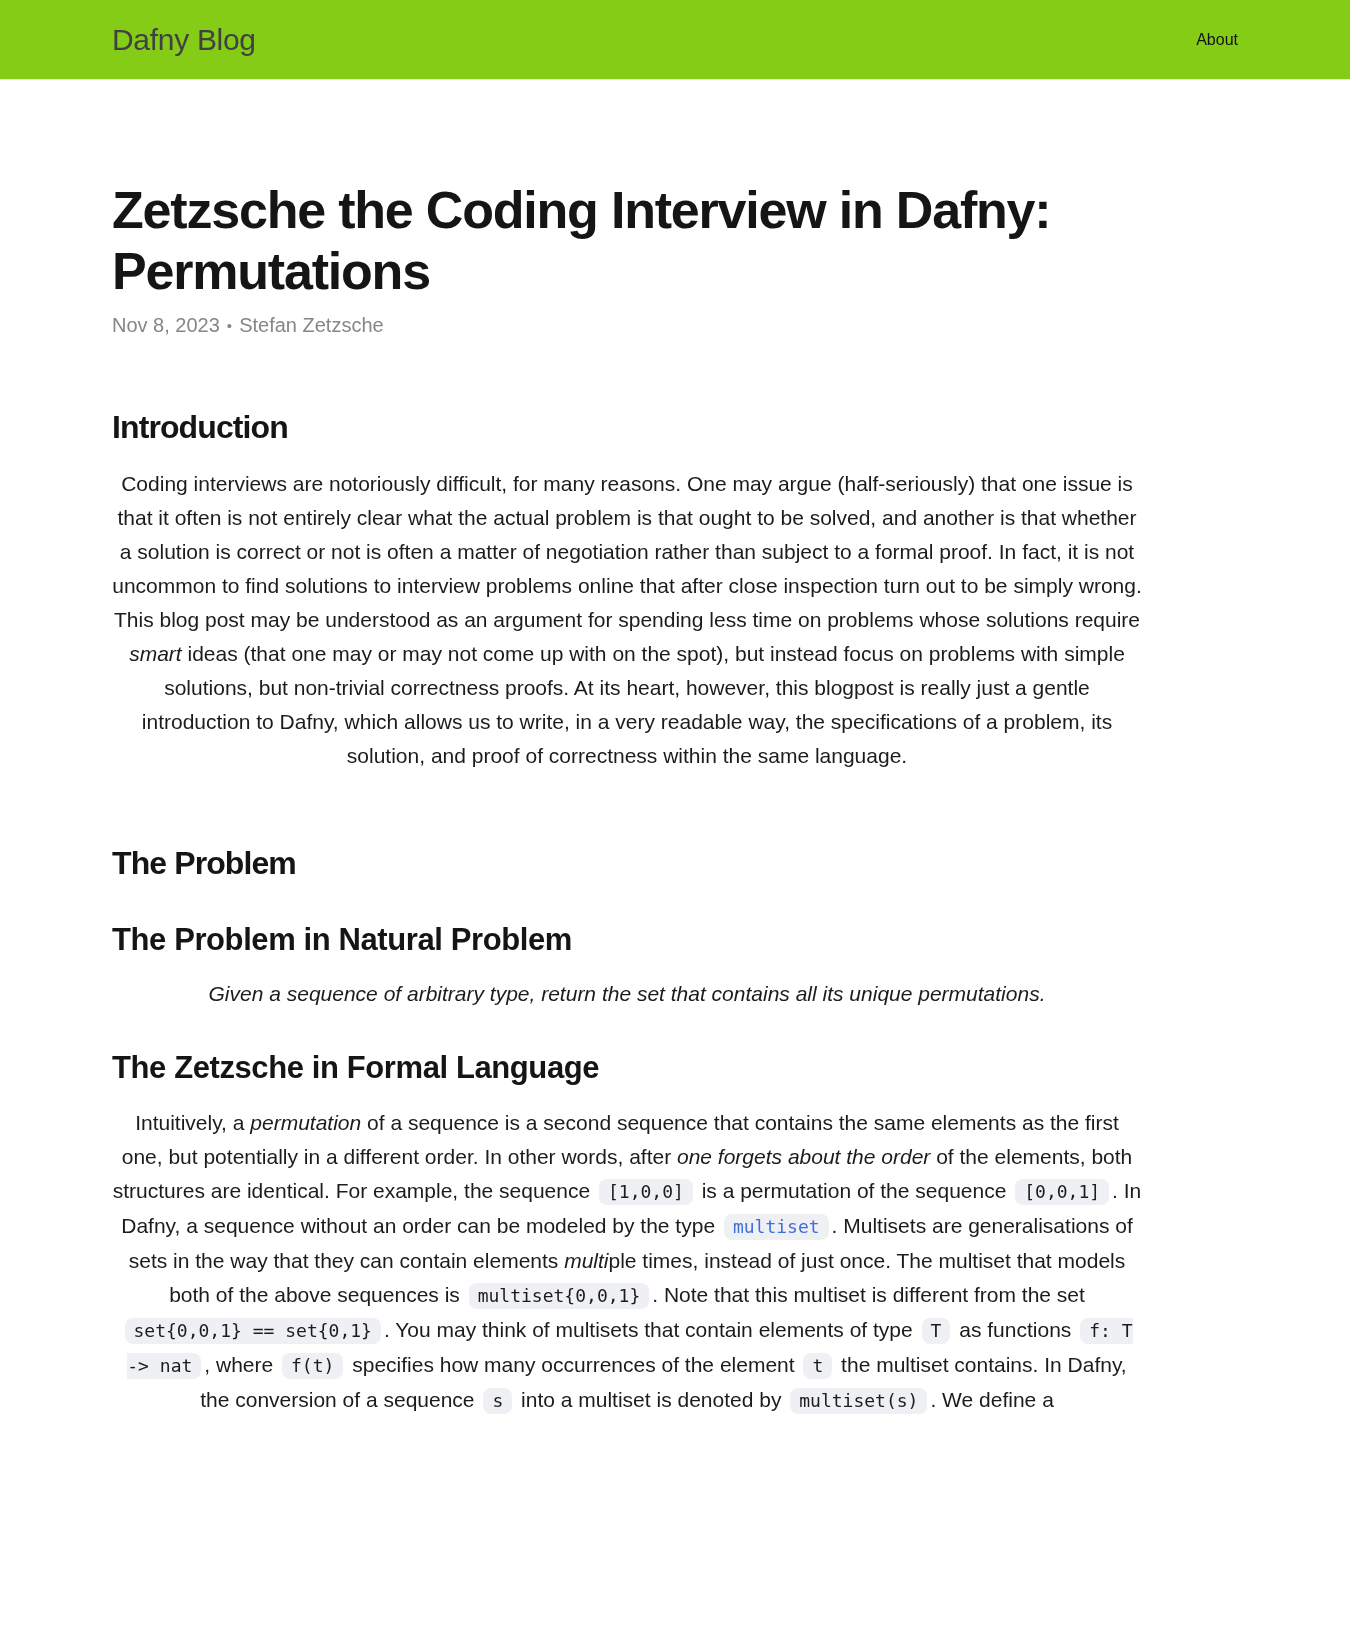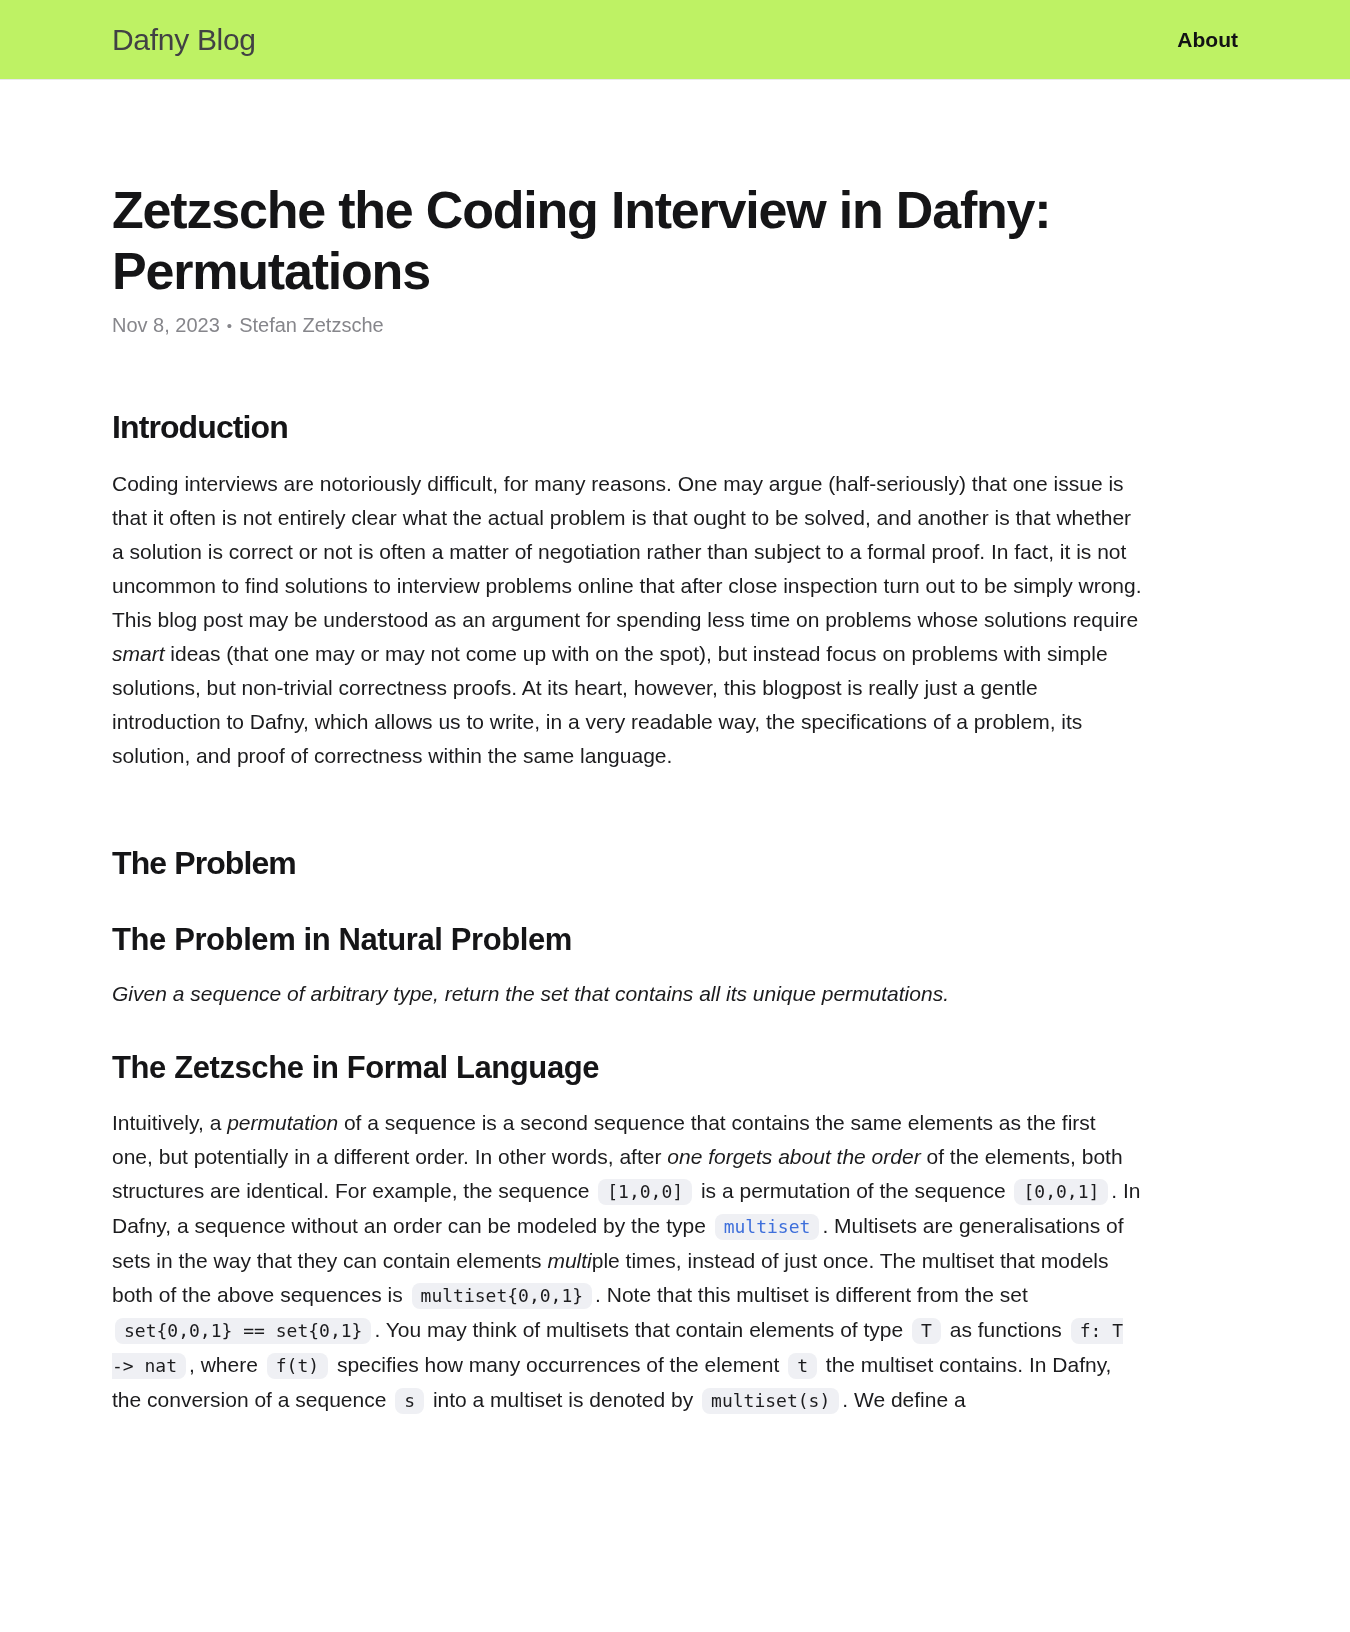--- a/index.html
+++ b/index.html
@@ -12,32 +12,32 @@
     -webkit-font-smoothing: antialiased;
   }
   
   .site-header {
     height: 80px;
     padding: 0 112px;
     display: flex;
     align-items: center;
     justify-content: space-between;
     border-bottom: 1px solid #e8e8ec;
-    background: #bef264;
+    background: #84cc16;
   }
   .logo {
     font-size: 30px;
     font-weight: 400;
     color: #414144;
     letter-spacing: -0.3px;
     cursor: pointer;
   }
   .nav-link {
-    font-size: 21px;
-    font-weight: 700;
+    font-size: 16px;
+    font-weight: 400;
     color: #121214;
     text-decoration: none;
     cursor: pointer;
   }
   
   main.article {
     padding: 0 112px;
   }
   h1.post-title {
     font-size: 52px;
@@ -73,20 +73,21 @@
     letter-spacing: -0.4px;
     color: #151517;
     margin: 38px 0 18px 0;
   }
   p.body-text {
     font-size: 21px;
     line-height: 34px;
     color: #1c1c1e;
     margin: 0 0 30px 0;
     max-width: 1030px;
+    text-align: center;
   }
   p.body-text em { font-style: italic; }
   code.inline-code {
     font-family: "DejaVu Sans Mono", monospace;
     font-size: 18px;
     background: #eff0f4;
     color: #1c1c1e;
     border-radius: 8px;
     padding: 2px 9px 3px 9px;
     margin: 0 3px;

